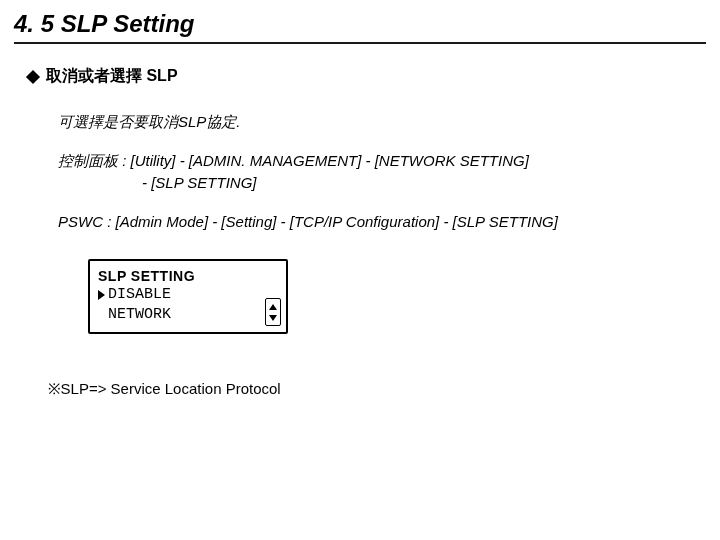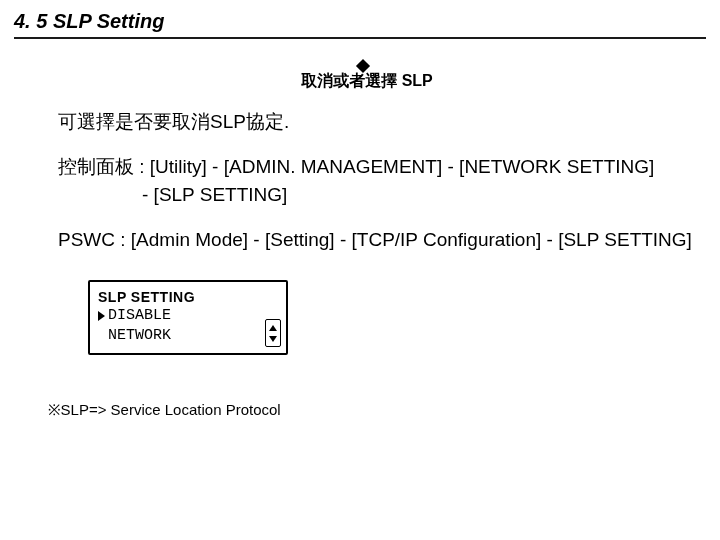--- a/index.html
+++ b/index.html
@@ -13,49 +13,49 @@
   }
   .page {
     padding: 10px 14px 0 14px;
   }
   .title-row {
     border-bottom: 2px solid #1a1a1a;
     padding-bottom: 4px;
     margin-bottom: 22px;
   }
   .title {
-    font-size: 20px;
+    font-size: 24px;
     font-weight: bold;
     font-style: italic;
   }
   .section {
     margin-left: 14px;
   }
   .section-head {
     display: flex;
     align-items: center;
-    margin-bottom: 16px;
-    flex-direction: column;
+    margin-bottom: 24px;
   }
   .diamond {
     width: 10px;
     height: 10px;
     background: #000;
     transform: rotate(45deg);
     margin-right: 8px;
     flex: 0 0 auto;
   }
   .section-head-text {
     font-size: 16px;
     font-weight: bold;
   }
   .body-block {
     margin-left: 30px;
-    font-size: 19px;
+    font-size: 15px;
     line-height: 1.5;
+    font-style: italic;
   }
   .para {
     margin-bottom: 16px;
   }
   .indent-sub {
     margin-left: 84px;
   }
   
   .lcd-wrap {
     margin: 26px 0 30px 60px;

